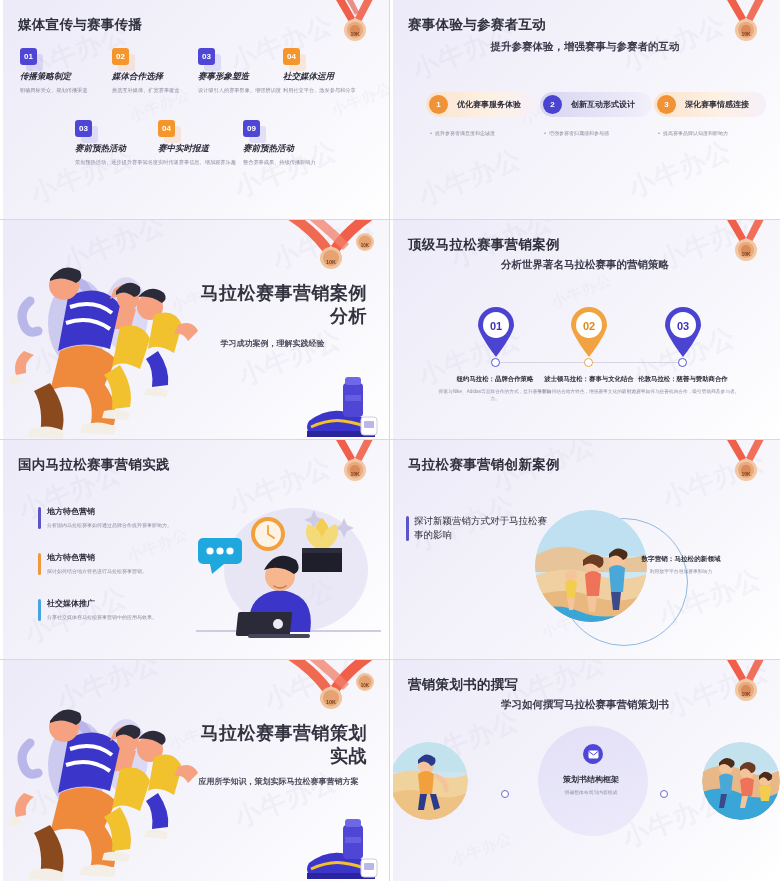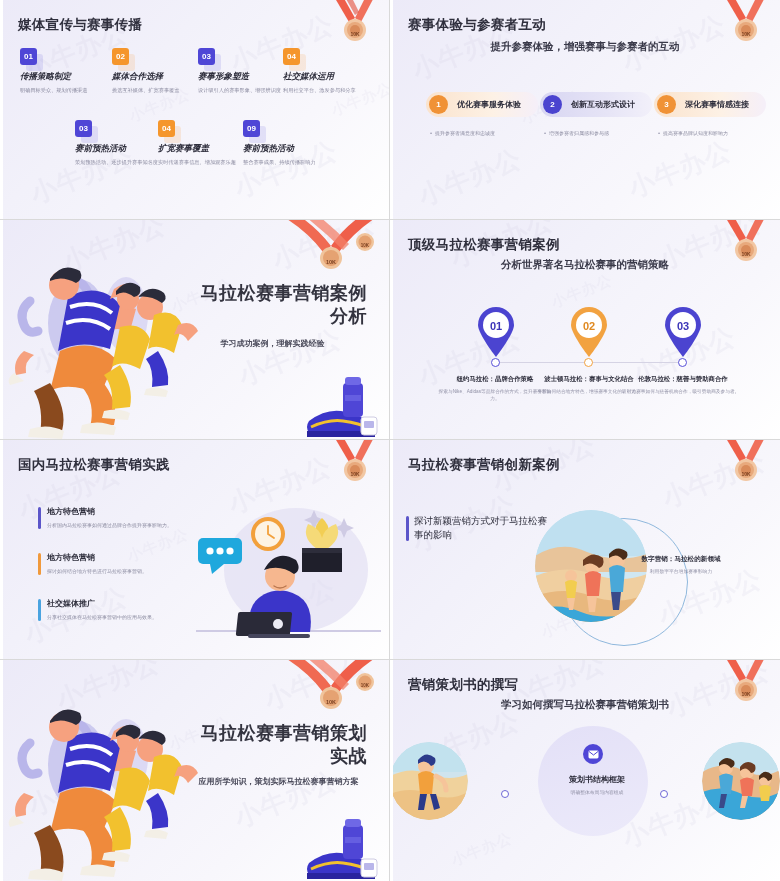--- a/index.html
+++ b/index.html
@@ -217,21 +217,21 @@
       <h4>社交媒体运用</h4>
       <p>利用社交平台、激发参与和分享</p>
     </div>
     <div class="numcard" style="left:75px;top:120px">
       <div class="numbadge blue">03</div>
       <h4>赛前预热活动</h4>
       <p>策划预热活动、逐步提升赛事知名度</p>
     </div>
     <div class="numcard" style="left:158px;top:120px">
       <div class="numbadge orange">04</div>
-      <h4>扩宽赛事覆盖</h4>
+      <h4>赛中实时报道</h4>
       <p>实时传递赛事信息、增加观赛乐趣</p>
     </div>
     <div class="numcard" style="left:243px;top:120px">
       <div class="numbadge blue">09</div>
       <h4>赛前预热活动</h4>
       <p>整合赛事成果、持续传播影响力</p>
     </div>
   </div>
 
   <div class="slide row1 col2">
@@ -675,21 +675,21 @@
       </svg>
     </div>
 
     <div class="c8-icon" style="left:193px;top:84px">
       <svg width="11" height="9" viewBox="0 0 11 9">
           <rect x="0.5" y="0.5" width="10" height="8" rx="1.4" fill="#fff"></rect>
           <path d="M1 1.5 L5.5 5 L10 1.5" stroke="#4f46d6" stroke-width="1" fill="none"></path>
         </svg>
     </div>
 
-    <div class="c8-txt" style="left:142px;top:114px">
+    <div class="c8-txt" style="left:136px;top:114px">
       <h5>策划书结构框架</h5>
       <p>明确整体布局与内容组成</p>
     </div>
 
     <div class="smallnode" style="left:111px;top:130px"></div>
     <div class="smallnode" style="left:270px;top:130px"></div>
   </div>
 
 </div>
 

